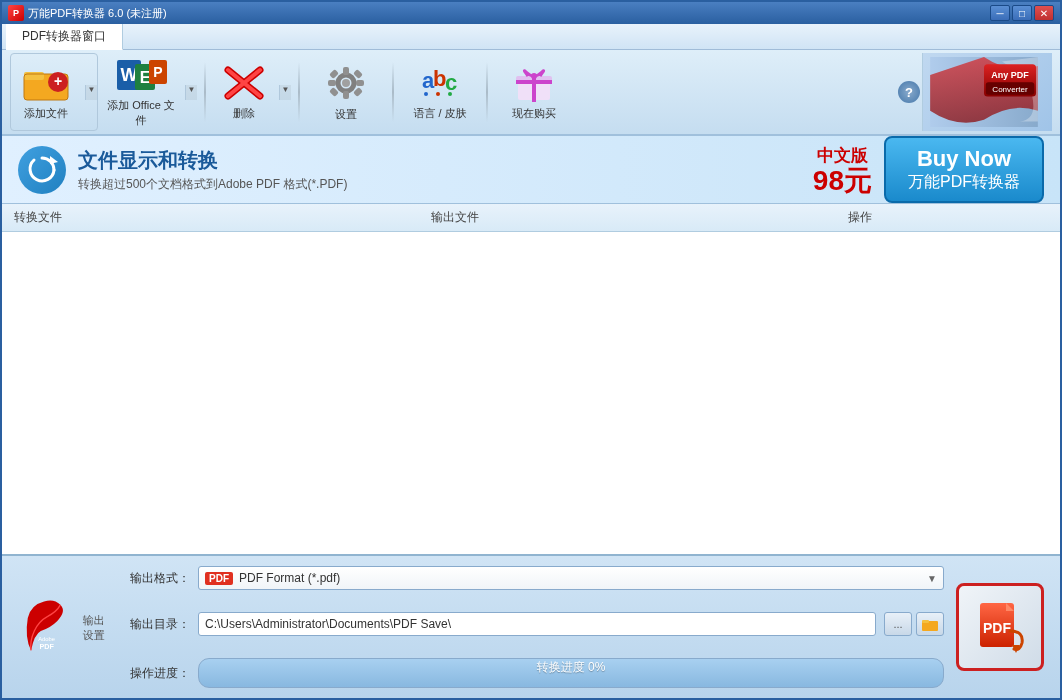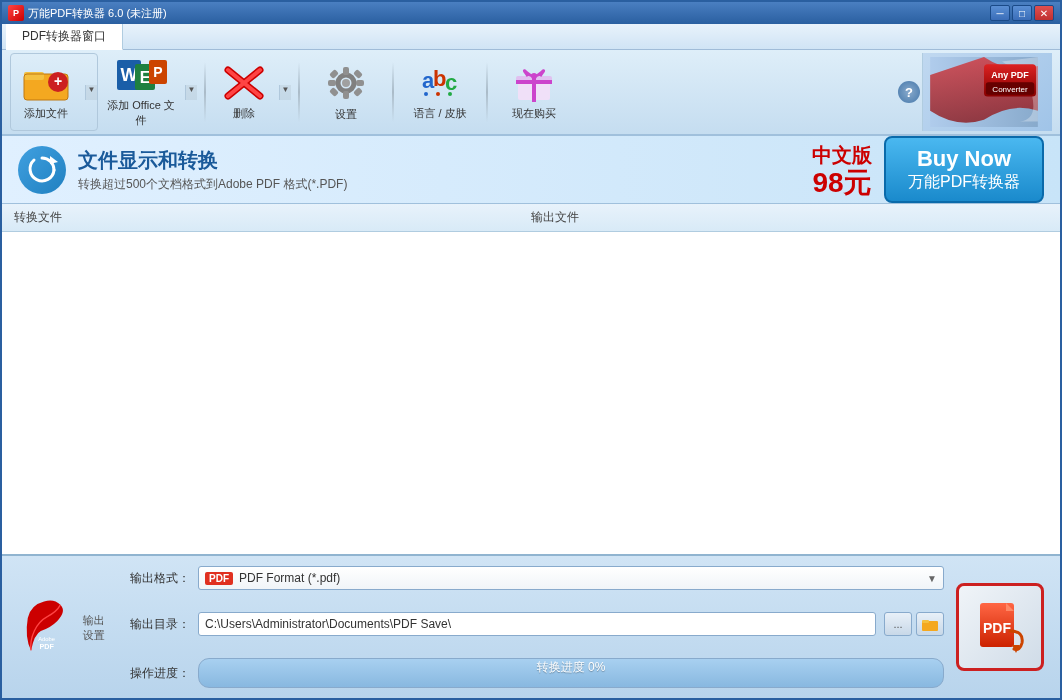--- a/index.html
+++ b/index.html
@@ -458,33 +458,34 @@
         <path d="M28 16 A12 12 0 1 1 8 6" fill="none" stroke="white" stroke-width="3" stroke-linecap="round"></path>
         <polygon points="24,2 32,8 24,10" fill="white"></polygon>
       </svg>
     </div>
     <div class="banner-text">
       <div class="banner-title">文件显示和转换</div>
       <div class="banner-sub">转换超过500个文档格式到Adobe PDF 格式(*.PDF)</div>
     </div>
 
     <div class="banner-price">
-      <div style="font-size:20px; color:#cc0000; font-weight:bold;">中文版</div>
+      <div style="font-size:17px; color:#cc0000; font-weight:bold;">中文版</div>
       <div style="font-size:28px; color:#cc0000; font-weight:bold; line-height:1;">98元</div>
     </div>
 
     <div class="banner-buy-btn">
       <div style="font-size:22px; font-weight:bold;">Buy Now</div>
       <div class="banner-buy-sub">万能PDF转换器</div>
     </div>
   </div>
 
   <div class="table-header">
     <div class="col-files">转换文件</div>
     <div class="col-output">输出文件</div>
+    <div class="col-action">操作</div>
   </div>
 
   <div class="content-area" style="background:white; flex:1;">
     
   </div>
 
   <div class="bottom-panel">
 
     <div class="adobe-logo">
       <svg width="88" height="88" viewBox="0 0 88 88">

